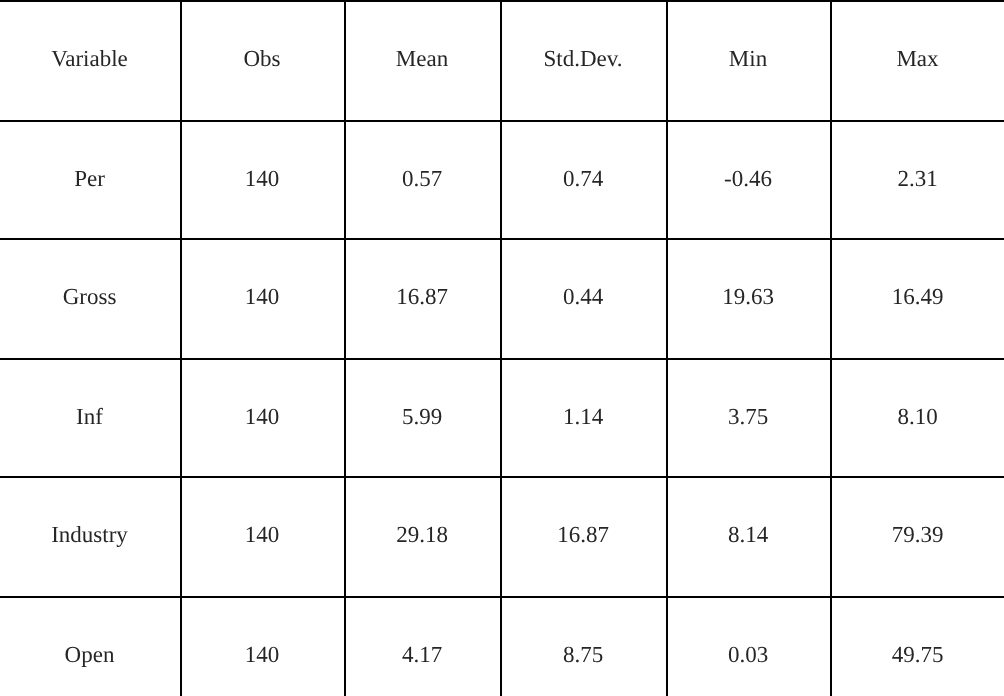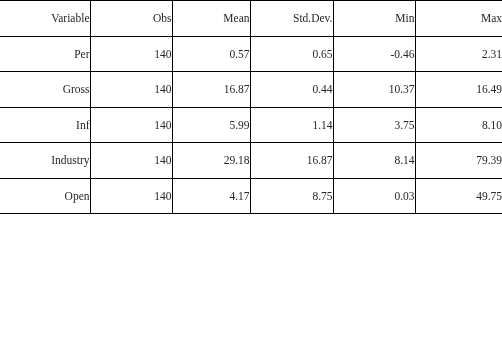--- a/index.html
+++ b/index.html
@@ -31,23 +31,23 @@
   table.stats-table col.c1 { width: 82px; }
   table.stats-table col.c2 { width: 78px; }
   table.stats-table col.c3 { width: 83px; }
   table.stats-table col.c4 { width: 82px; }
   table.stats-table col.c5 { width: 87px; }
 
   table.stats-table th,
   table.stats-table td {
     height: 34.5px;
     line-height: 34.5px;
-    padding: 0;
+    padding: 12px;
     margin: 0;
-    text-align: right;
+    text-align: center;
     vertical-align: middle;
     font-weight: normal;
     font-size: 11.5px;
     color: #262626;
     border-bottom: 1px solid #000000;
     border-right: 1px solid #000000;
     white-space: nowrap;
     overflow: hidden;
   }
   table.stats-table th:last-child,
@@ -82,30 +82,30 @@
         <th>Std.Dev.</th>
         <th>Min</th>
         <th>Max</th>
       </tr>
     </thead>
     <tbody>
       <tr>
         <td>Per</td>
         <td>140</td>
         <td>0.57</td>
-        <td>0.65</td>
+        <td>0.74</td>
         <td>-0.46</td>
         <td>2.31</td>
       </tr>
       <tr>
         <td>Gross</td>
         <td>140</td>
         <td>16.87</td>
         <td>0.44</td>
-        <td>10.37</td>
+        <td>19.63</td>
         <td>16.49</td>
       </tr>
       <tr>
         <td>Inf</td>
         <td>140</td>
         <td>5.99</td>
         <td>1.14</td>
         <td>3.75</td>
         <td>8.10</td>
       </tr>

